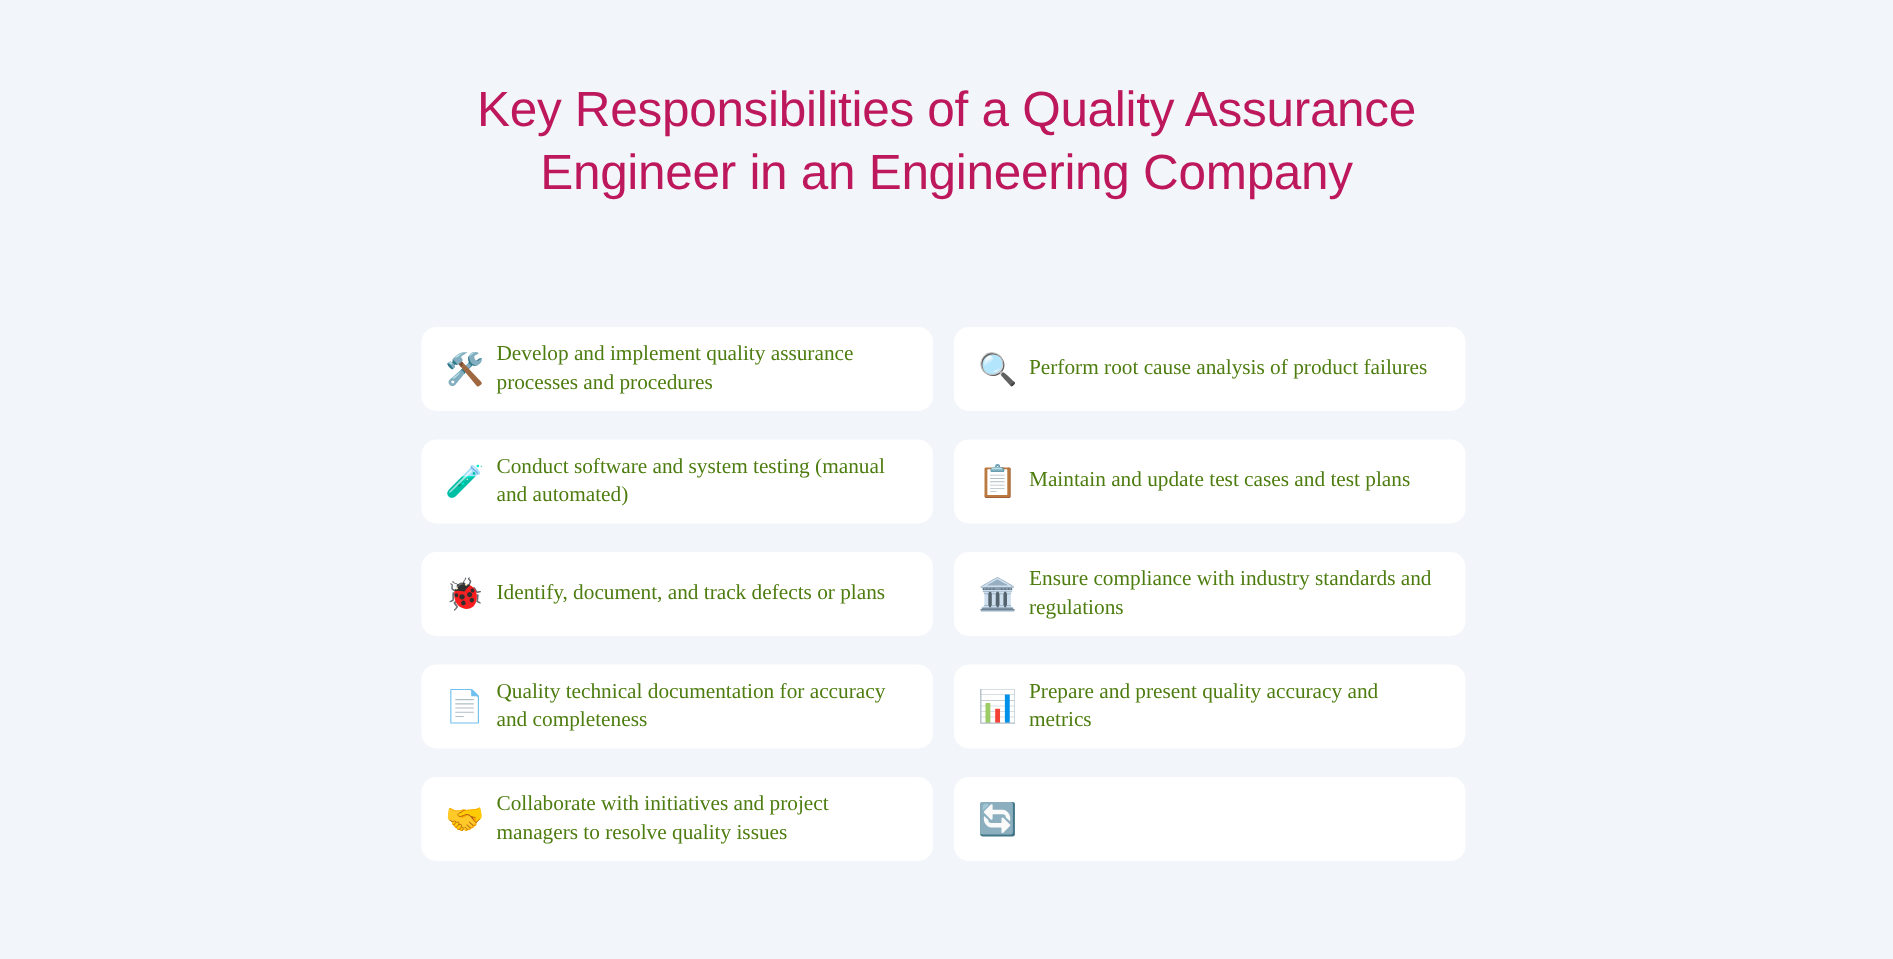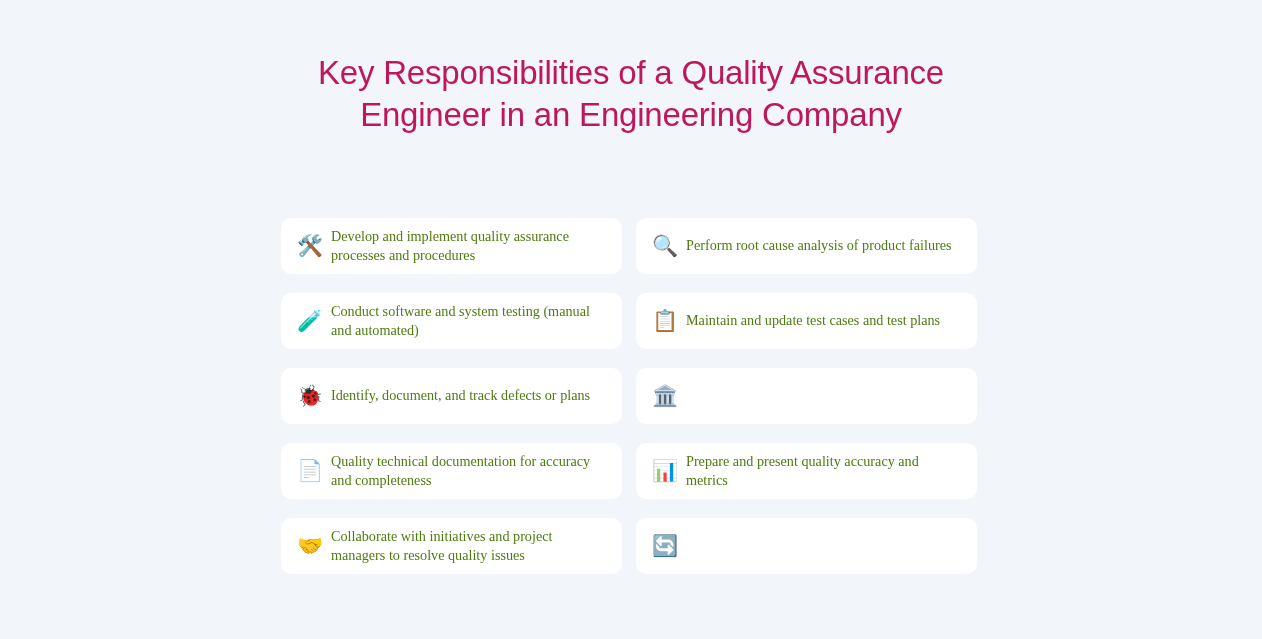--- a/index.html
+++ b/index.html
@@ -114,20 +114,21 @@
       <div class="card">
         <span class="card-icon">🔍</span>
         <span class="card-text">Perform root cause analysis of product failures</span>
       </div>
       <div class="card">
         <span class="card-icon">📋</span>
         <span class="card-text">Maintain and update test cases and test plans</span>
       </div>
       <div class="card">
         <span class="card-icon">🏛️</span>
+        <span class="card-text">Ensure compliance with industry standards and regulations</span>
       </div>
       <div class="card">
         <span class="card-icon">📊</span>
         <span class="card-text">Prepare and present quality accuracy and metrics</span>
       </div>
       <div class="card">
         <span class="card-icon">🔄</span>
       </div>
     </div>
 

